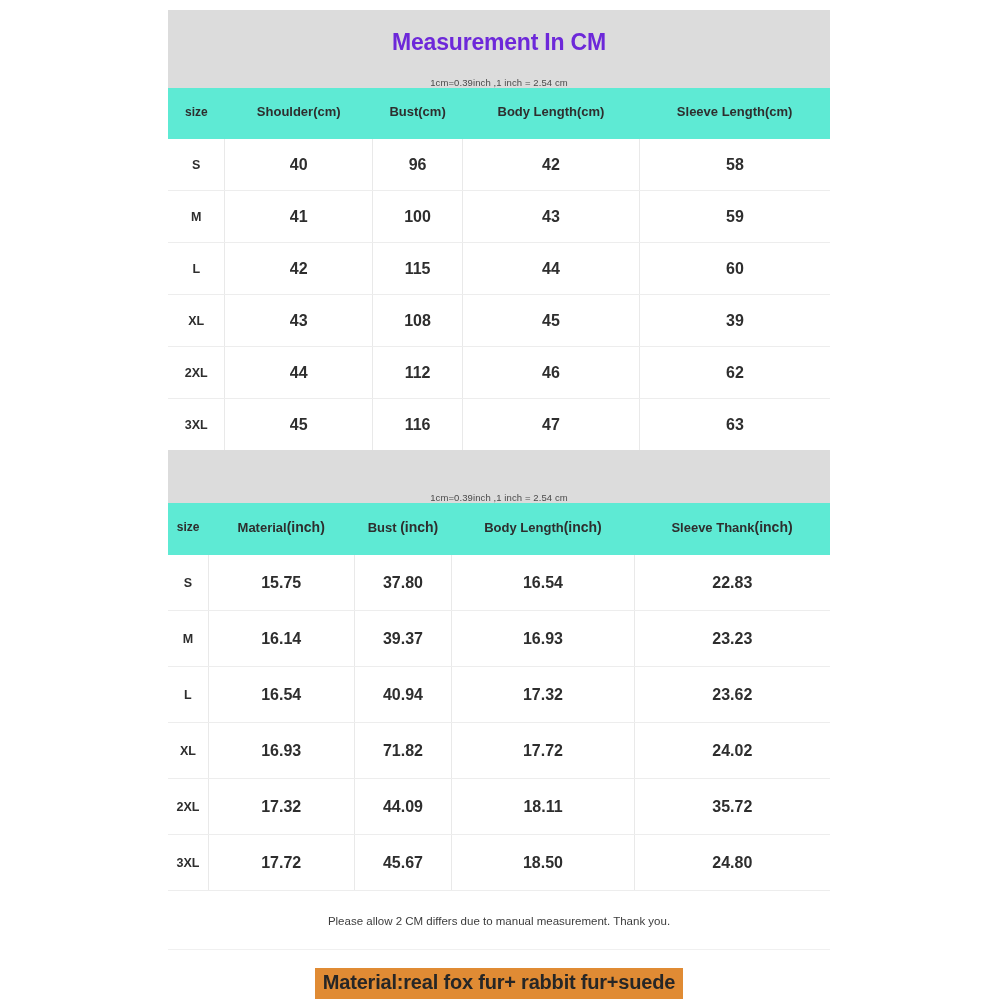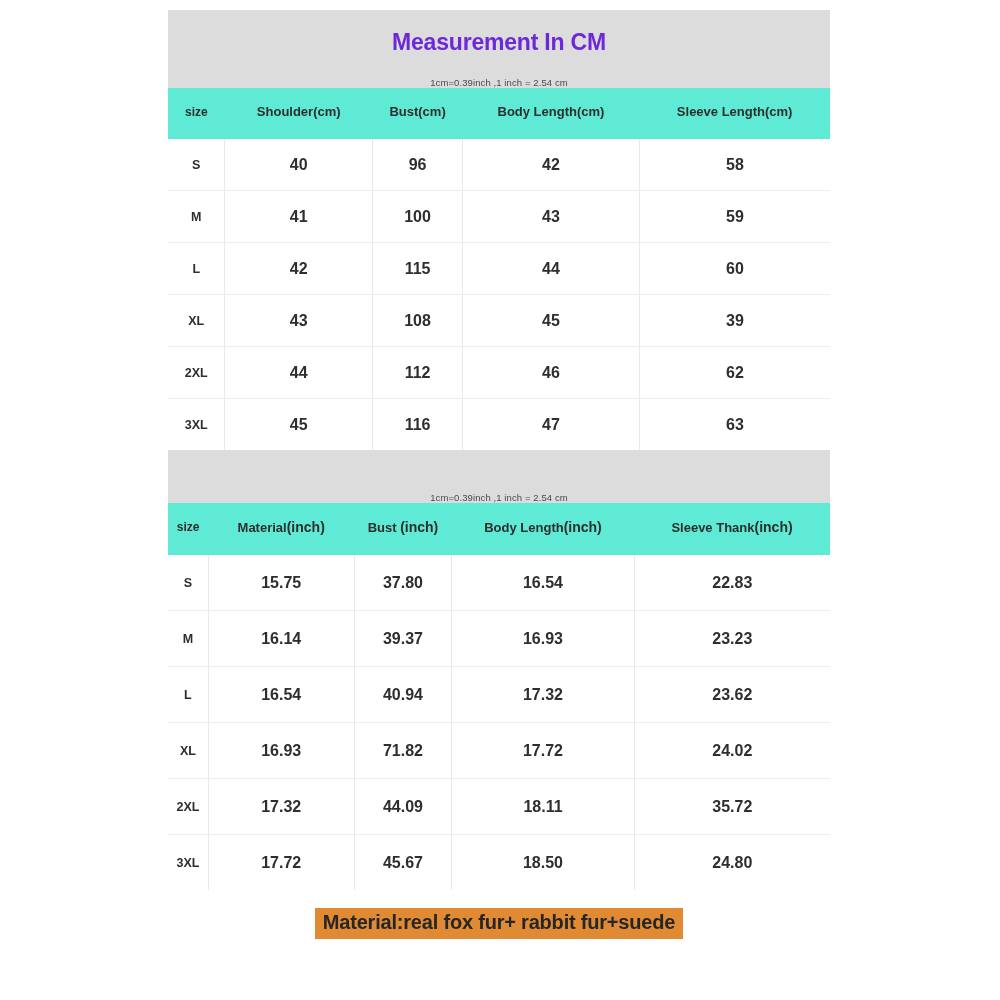--- a/index.html
+++ b/index.html
@@ -277,19 +277,20 @@
         <tr>
           <td class="size-col">3XL</td>
           <td>17.72</td>
           <td>45.67</td>
           <td>18.50</td>
           <td>24.80</td>
         </tr>
       </tbody>
     </table>
 
+    <div class="foot-note">Please allow 2 CM differs due to manual measurement. Thank you.</div>
 
     <div class="material-wrap">
       <span class="material-banner">Material:real fox fur+ rabbit fur+suede</span>
     </div>
 
   </div>
 </div>
 
 </body></html>

